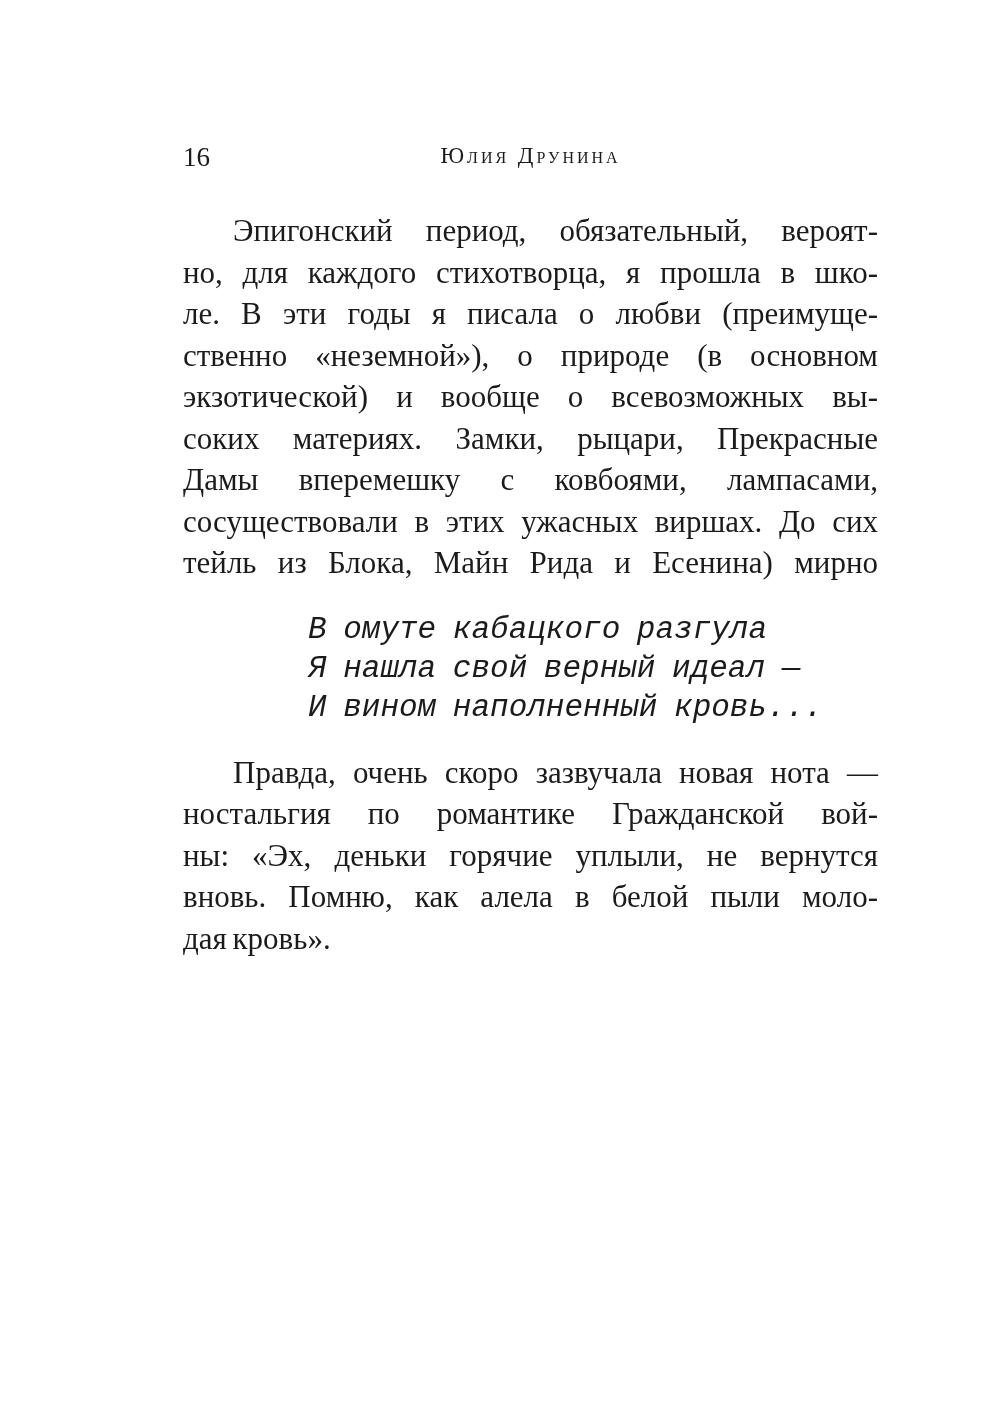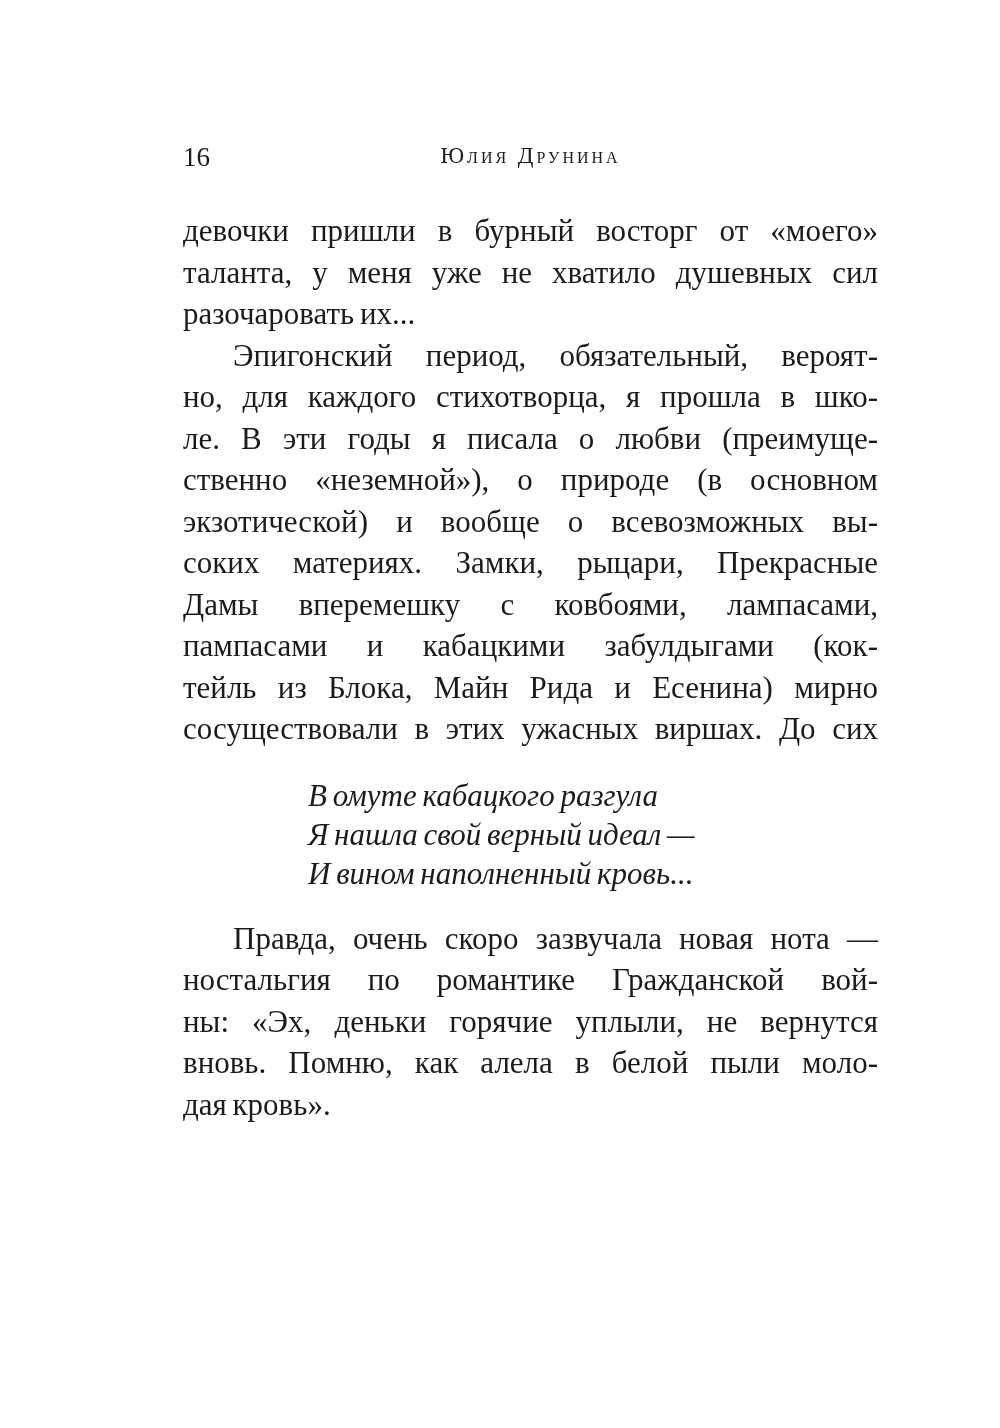--- a/index.html
+++ b/index.html
@@ -57,51 +57,46 @@
     text-indent: 50px;
   }
   .poem {
     margin: 26px 0 25px 125px;
     font-style: italic;
     line-height: 39px;
   }
   .poem .line {
     text-align: center;
     text-align-last: left;
+    font-family: Liberation Mono, monospace;
   }
 </style>
 </head>
 <body>
 
 <div class="page">
 
   <div class="header">
     <div class="page-number">16</div>
     <div class="running-title">Юлия Друнина</div>
   </div>
 
   <div class="body-text">
 
-    <div class="para">
-        <div class="line">девочки пришли в бурный восторг от «моего»</div>
-        <div class="line">таланта, у меня уже не хватило душевных сил</div>
-        <div class="line last">разочаровать их...</div>
-      </div>
 
     <div class="para">
         <div class="line indent">Эпигонский период, обязательный, вероят-</div>
         <div class="line">но, для каждого стихотворца, я прошла в шко-</div>
         <div class="line">ле. В эти годы я писала о любви (преимуще-</div>
         <div class="line">ственно «неземной»), о природе (в основном</div>
         <div class="line">экзотической) и вообще о всевозможных вы-</div>
         <div class="line">соких материях. Замки, рыцари, Прекрасные</div>
         <div class="line">Дамы вперемешку с ковбоями, лампасами,</div>
-        <div class="line">пампасами и кабацкими забулдыгами (кок-</div>
+        <div class="line">сосуществовали в этих ужасных виршах. До сих</div>
         <div class="line">тейль из Блока, Майн Рида и Есенина) мирно</div>
-        <div class="line">сосуществовали в этих ужасных виршах. До сих</div>
       </div>
 
     <div class="poem">
         <div class="line">В омуте кабацкого разгула</div>
         <div class="line">Я нашла свой верный идеал —</div>
         <div class="line last">И вином наполненный кровь...</div>
       </div>
 
     <div class="para">
         <div class="line indent">Правда, очень скоро зазвучала новая нота —</div>

